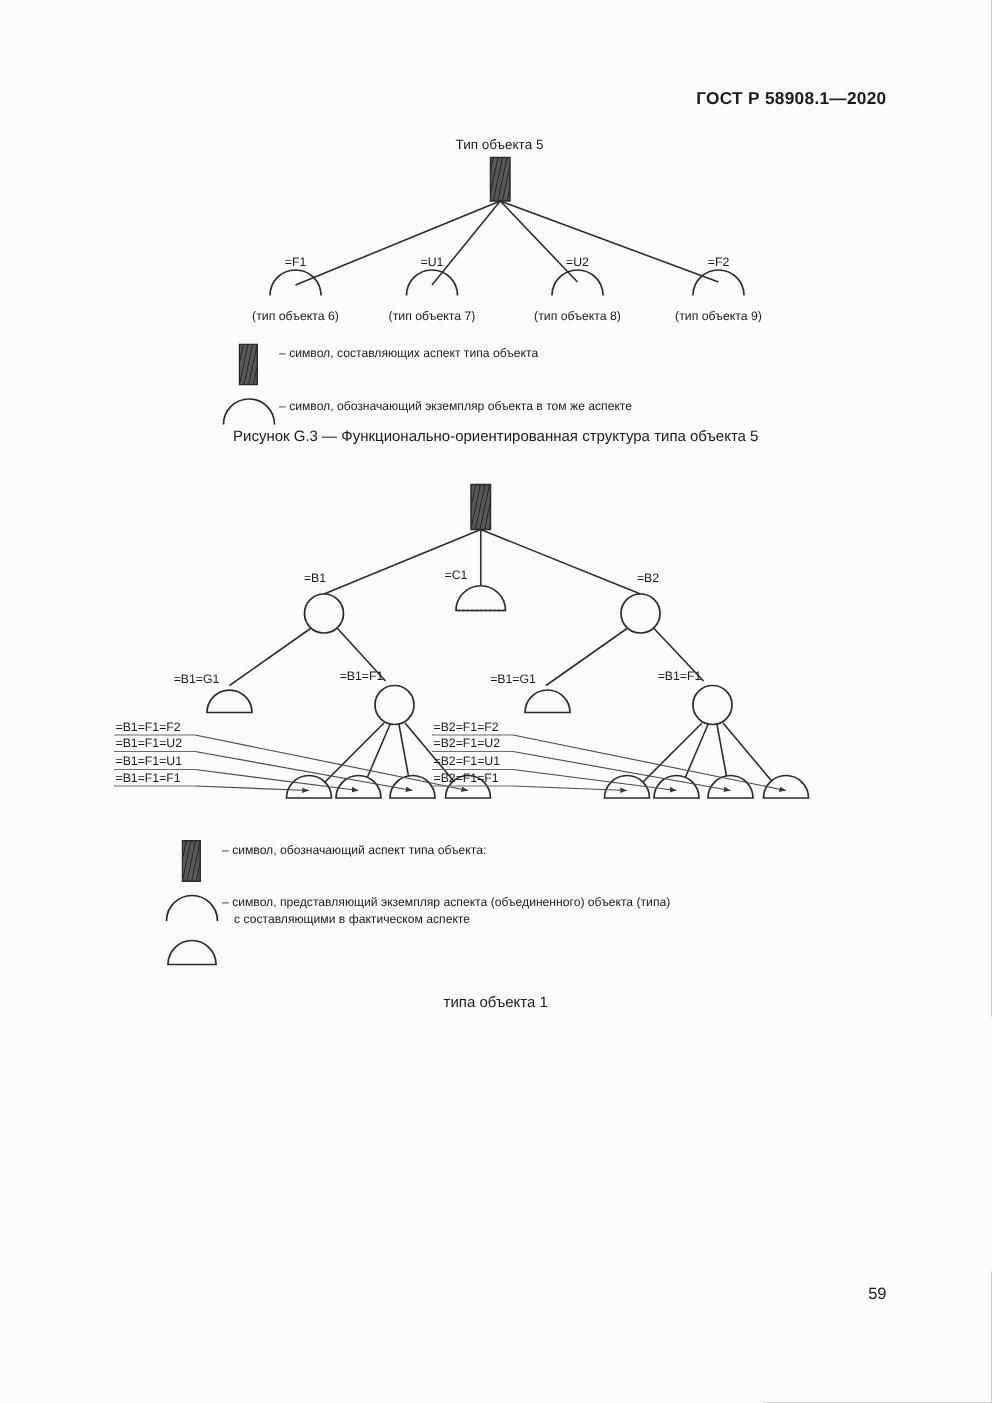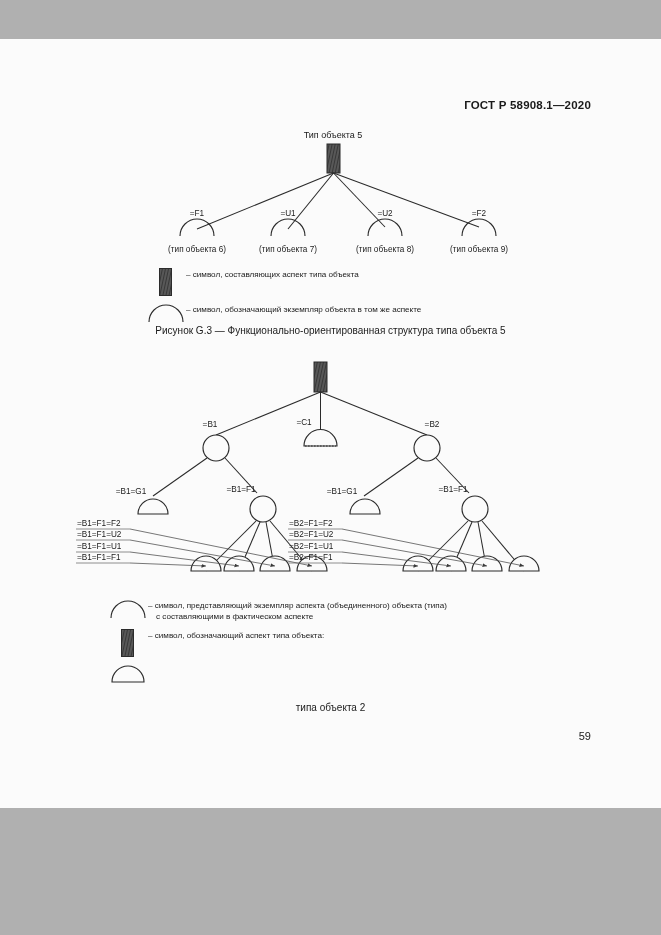--- a/index.html
+++ b/index.html
@@ -6,25 +6,24 @@
     margin: 0;
     padding: 0;
     background: #b0b0b0;
   }
   body {
     font-family: "Liberation Sans", sans-serif;
   }
   .page {
     position: relative;
     width: 661px;
-    height: 769px;
+    height: 935px;
     background: #fbfbfb;
     overflow: hidden;
     box-sizing: border-box;
-    margin-top: 39px;
   }
   .header-std {
     position: absolute;
     top: 60px;
     right: 70px;
     font-size: 11.5px;
     font-weight: bold;
     color: #1a1a1a;
     letter-spacing: 0.2px;
   }
@@ -352,51 +351,51 @@
         <text class="leaflabel" x="269" y="201">=B2=F1=F1</text>
         <path class="ul" d="M268,204 L322,204"></path>
         <path class="leader" d="M322,204 L398,207" marker-end="url(#arrow4)"></path>
       </g>
     </svg>
   </div>
 
   <div class="legend" style="top:560px; left:108px; width:450px;">
     <div class="legend-row">
       <span class="legend-sym">
-        <svg width="36" height="20" viewBox="0 0 36 20">
-            <path d="M1,19 A17,17 0 0 1 35,19" fill="none" stroke="#2b2b2b" stroke-width="1.15"></path>
-          </svg>
-      </span>
-      <span class="legend-txt">
-        <span>– символ, представляющий экземпляр аспекта (объединенного) объекта (типа)</span>
-        <span class="l2">с составляющими в фактическом аспекте</span>
-      </span>
-    </div>
-    <div class="legend-row">
-      <span class="legend-sym">
         <svg width="14" height="28" viewBox="0 0 14 28">
             <rect x="0.5" y="0.5" width="12" height="27" fill="url(#hatch4)" stroke="#2b2b2b" stroke-width="1"></rect>
           <defs>
               <pattern id="hatch4" width="3" height="3" patternUnits="userSpaceOnUse" patternTransform="rotate(12)">
                 <rect width="3" height="3" fill="#585858"></rect>
                 <path d="M0,0 L0,3" stroke="#1d1d1d" stroke-width="1.1"></path>
               </pattern>
             </defs>
         </svg>
       </span>
       <span class="legend-txt">– символ, обозначающий аспект типа объекта:</span>
     </div>
     <div class="legend-row">
       <span class="legend-sym">
         <svg width="36" height="20" viewBox="0 0 36 20">
+            <path d="M1,19 A17,17 0 0 1 35,19" fill="none" stroke="#2b2b2b" stroke-width="1.15"></path>
+          </svg>
+      </span>
+      <span class="legend-txt">
+        <span>– символ, представляющий экземпляр аспекта (объединенного) объекта (типа)</span>
+        <span class="l2">с составляющими в фактическом аспекте</span>
+      </span>
+    </div>
+    <div class="legend-row">
+      <span class="legend-sym">
+        <svg width="36" height="20" viewBox="0 0 36 20">
             <path d="M2,18 A16,16 0 0 1 34,18 Z" fill="#fbfbfb" stroke="#2b2b2b" stroke-width="1.15"></path>
           </svg>
       </span>
     </div>
   </div>
 
   <div class="cap" style="top:663px;">
-    <div>типа объекта 2</div>
+    <div>типа объекта 1</div>
   </div>
 
   <div class="page-number">59</div>
 
 </div>
 
 </body></html>

